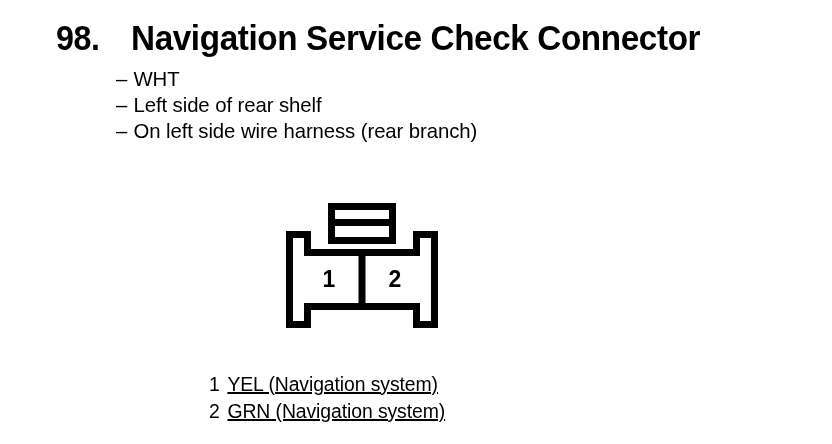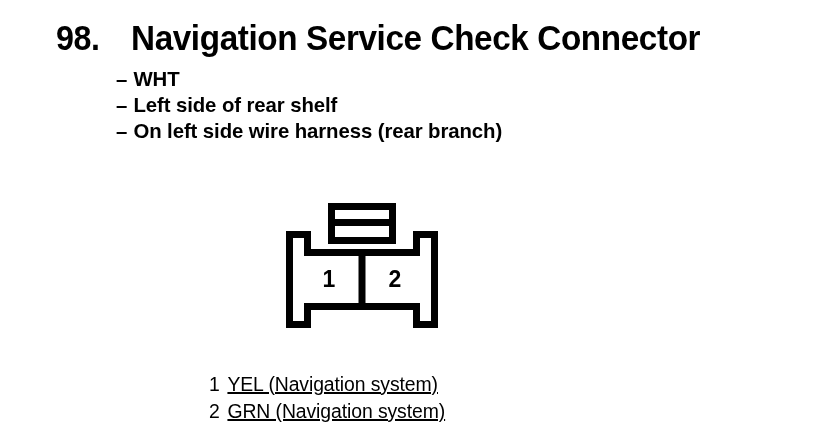--- a/index.html
+++ b/index.html
@@ -44,21 +44,20 @@
     transform: scaleX(0.95);
     transform-origin: left bottom;
   }
 
   
   .bullets {
     position: absolute;
     left: 116px;
     top: 66px;
     width: 680px;
-    font-weight: bold;
   }
   .bullet-line {
     font-size: 21px;
     line-height: 26px;
     white-space: nowrap;
     letter-spacing: -0.1px;
     transform: scaleX(0.97);
     transform-origin: left center;
   }
   .bullet-dash {

